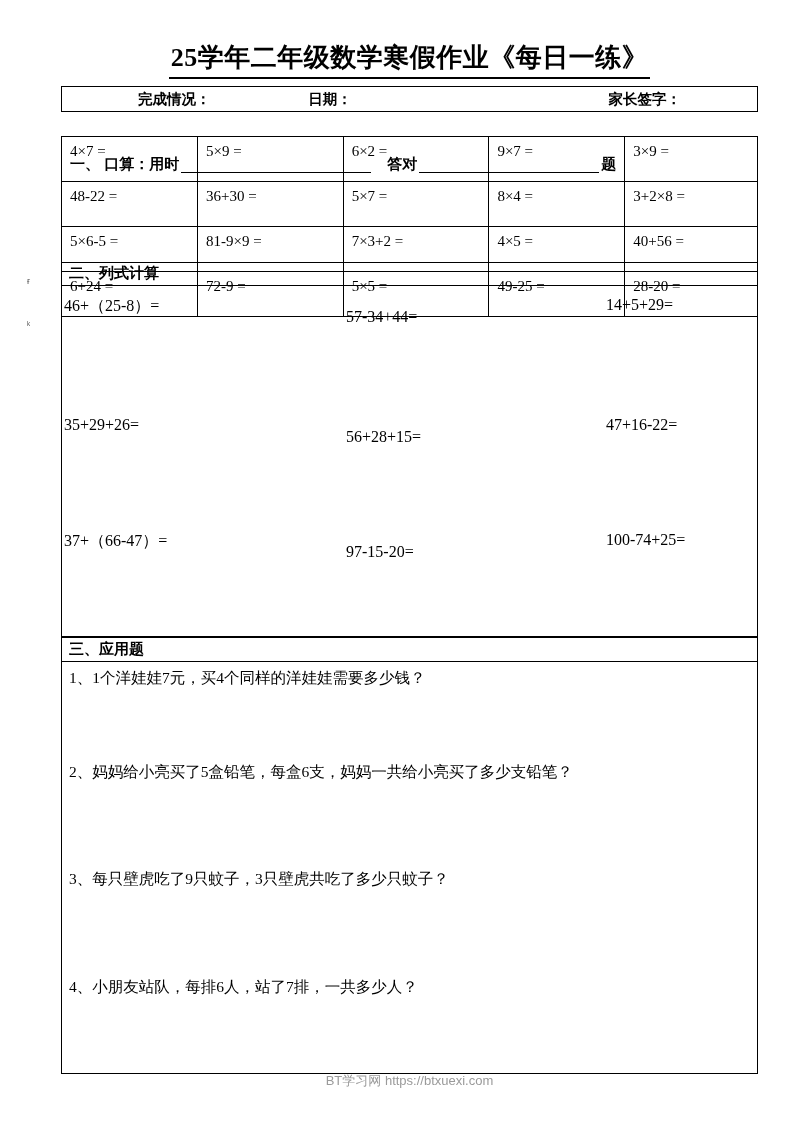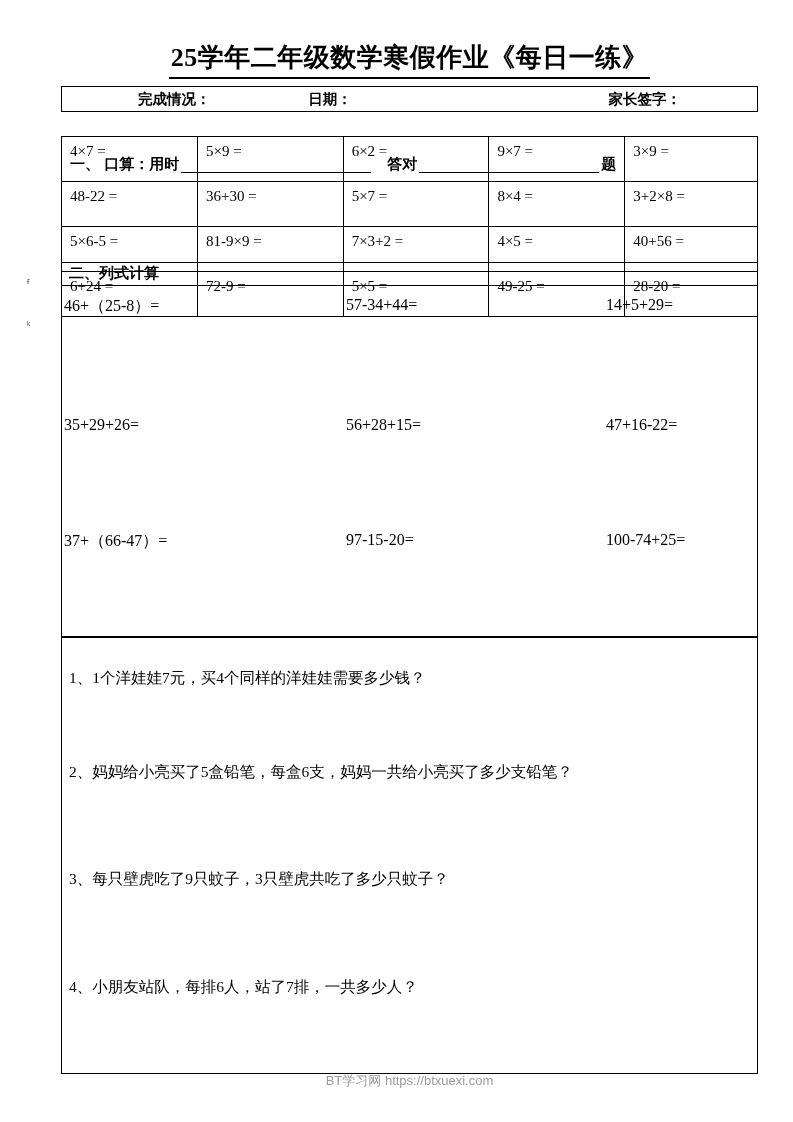--- a/index.html
+++ b/index.html
@@ -153,21 +153,21 @@
     width: 697px;
     height: 30px;
     display: flex;
   }
   .sec2-row .c {
     font-size: 16px;
     font-family: "Liberation Serif", serif;
     white-space: nowrap;
   }
   .sec2-row .c1 { position: absolute; left: 3px; }
-  .sec2-row .c2 { position: absolute; left: 285px; }
+  .sec2-row .c2 { position: absolute; left: 285px; margin-top: 12px; }
   .sec2-row .c3 { position: absolute; left: 545px; }
 
   
   .sec3-box {
     position: absolute;
     left: 48px;
     top: 637px;
     width: 697px;
     height: 437px;
     border: 1.3px solid #000;
@@ -297,20 +297,21 @@
       <span class="c c3">47+16-22=</span>
     </div>
     <div class="sec2-row" style="top:243px;">
       <span class="c c1">37+（66-47）=</span>
       <span class="c c2">97-15-20=</span>
       <span class="c c3">100-74+25=</span>
     </div>
   </div>
 
   <div class="sec3-box"></div>
+  <div class="sec3-title">三、应用题</div>
   <div class="word-problem" style="top:668px;">1、1个洋娃娃7元，买4个同样的洋娃娃需要多少钱？</div>
   <div class="word-problem" style="top:762px;">2、妈妈给小亮买了5盒铅笔，每盒6支，妈妈一共给小亮买了多少支铅笔？</div>
   <div class="word-problem" style="top:869px;">3、每只壁虎吃了9只蚊子，3只壁虎共吃了多少只蚊子？</div>
   <div class="word-problem" style="top:977px;">4、小朋友站队，每排6人，站了7排，一共多少人？</div>
 
   <div class="stray" style="left:14px; top:276px;">ғ</div>
   <div class="stray" style="left:14px; top:320px;">ᵏ</div>
 
   <div class="watermark">BT学习网 https://btxuexi.com</div>
 

